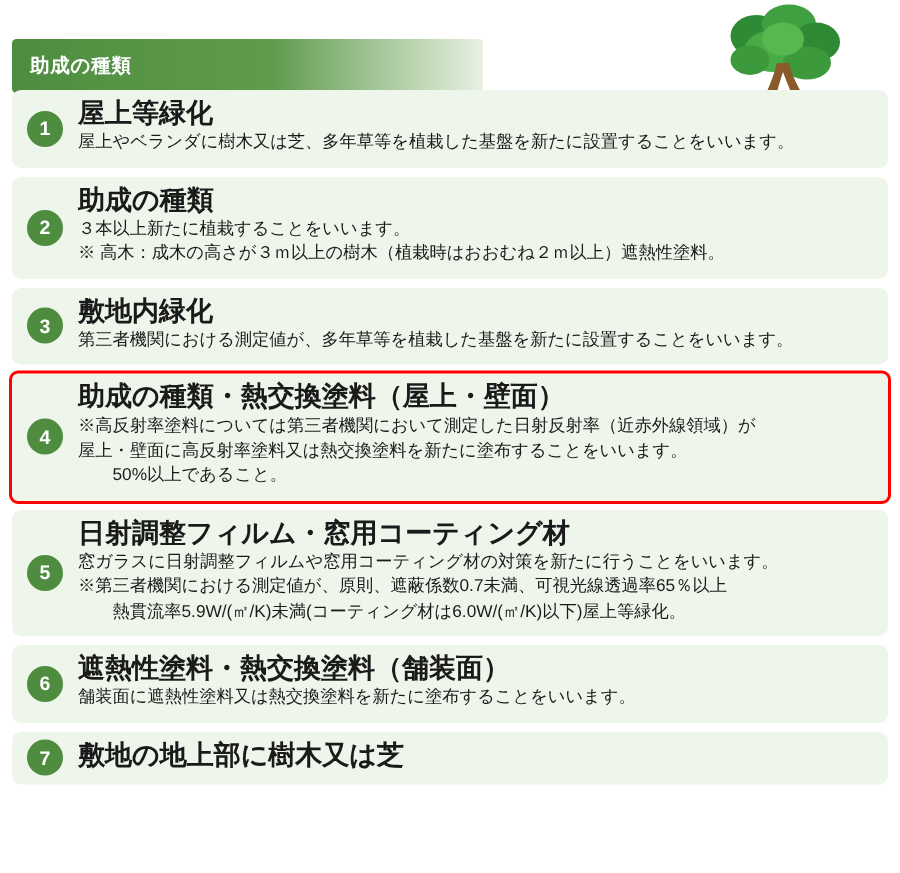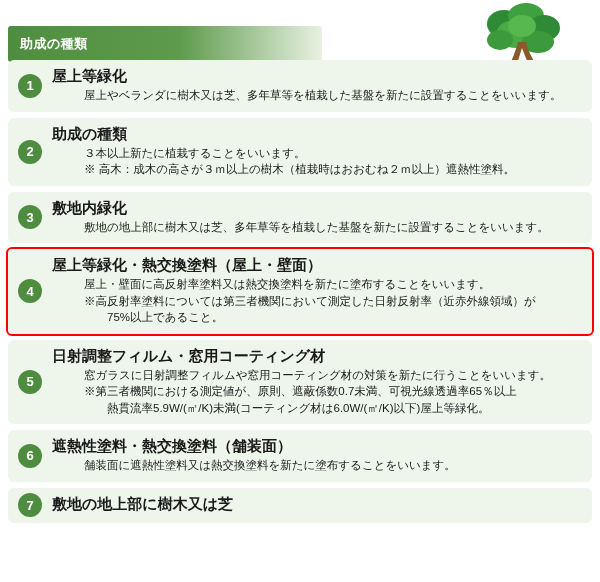--- a/index.html
+++ b/index.html
@@ -71,31 +71,30 @@
     border-radius: 50%;
     background: #4e8d3f;
     color: #ffffff;
     font-size: 13px;
     font-weight: bold;
     display: flex;
     align-items: center;
     justify-content: center;
   }
   .row .heading {
-    font-size: 15px;
+    font-size: 18px;
     font-weight: bold;
     color: #1a1a1a;
     line-height: 19px;
     margin-bottom: 2px;
   }
   .row .body-line {
     font-size: 11.5px;
     line-height: 16.5px;
     color: #1a1a1a;
-    margin-left: 32px;
   }
 
   
   .row.highlight {
     outline: 2px solid #ff0000;
     outline-offset: 0px;
     border-radius: 4px;
   }
 </style>
 </head>
@@ -135,29 +134,29 @@
   <div class="row">
     <div class="num">2</div>
     <div class="heading">助成の種類</div>
     <div class="body-line">３本以上新たに植栽することをいいます。</div>
     <div class="body-line">※ 高木：成木の高さが３ｍ以上の樹木（植栽時はおおむね２ｍ以上）遮熱性塗料。</div>
   </div>
 
   <div class="row">
     <div class="num">3</div>
     <div class="heading">敷地内緑化</div>
-    <div class="body-line">敷地の地上部に樹木又は芝、多年草等を植栽した基盤を新たに設置することをいいます。</div>
+    <div class="body-line">第三者機関における測定値が、多年草等を植栽した基盤を新たに設置することをいいます。</div>
   </div>
 
   <div class="row highlight">
     <div class="num">4</div>
-    <div class="heading">屋上等緑化・熱交換塗料（屋上・壁面）</div>
+    <div class="heading">助成の種類・熱交換塗料（屋上・壁面）</div>
+    <div class="body-line">※高反射率塗料については第三者機関において測定した日射反射率（近赤外線領域）が</div>
     <div class="body-line">屋上・壁面に高反射率塗料又は熱交換塗料を新たに塗布することをいいます。</div>
-    <div class="body-line">※高反射率塗料については第三者機関において測定した日射反射率（近赤外線領域）が</div>
-    <div class="body-line">　　75%以上であること。</div>
+    <div class="body-line">　　50%以上であること。</div>
   </div>
 
   <div class="row">
     <div class="num">5</div>
     <div class="heading">日射調整フィルム・窓用コーティング材</div>
     <div class="body-line">窓ガラスに日射調整フィルムや窓用コーティング材の対策を新たに行うことをいいます。</div>
     <div class="body-line">※第三者機関における測定値が、原則、遮蔽係数0.7未満、可視光線透過率65％以上</div>
     <div class="body-line">　　熱貫流率5.9W/(㎡/K)未満(コーティング材は6.0W/(㎡/K)以下)屋上等緑化。</div>
   </div>
 

